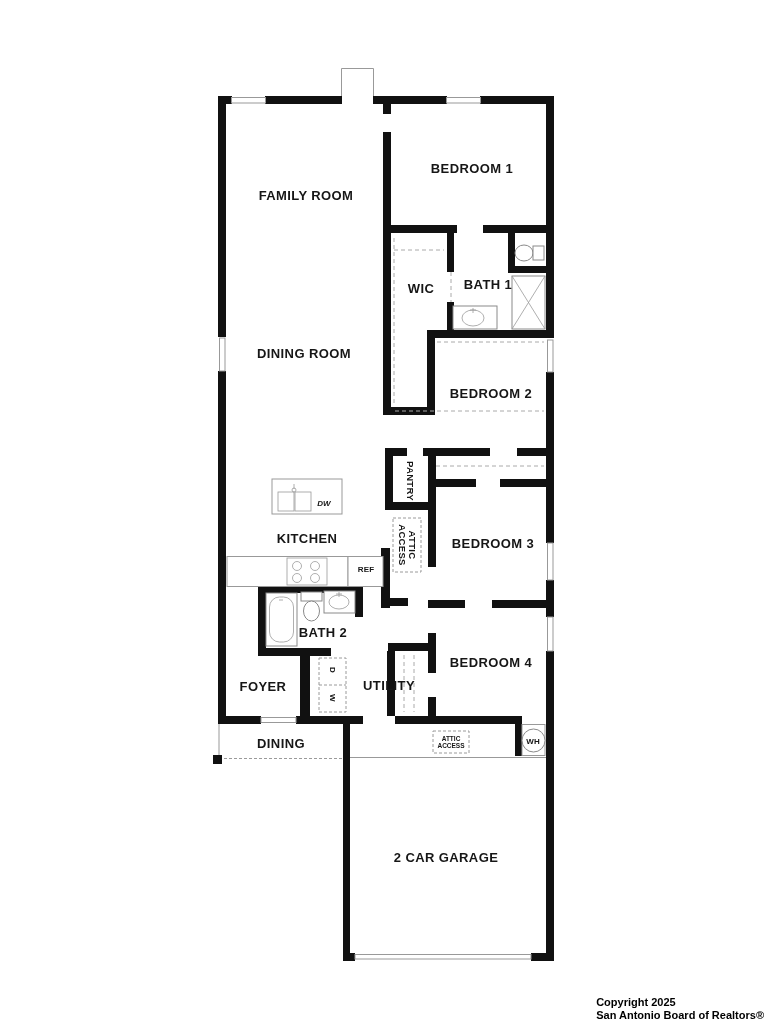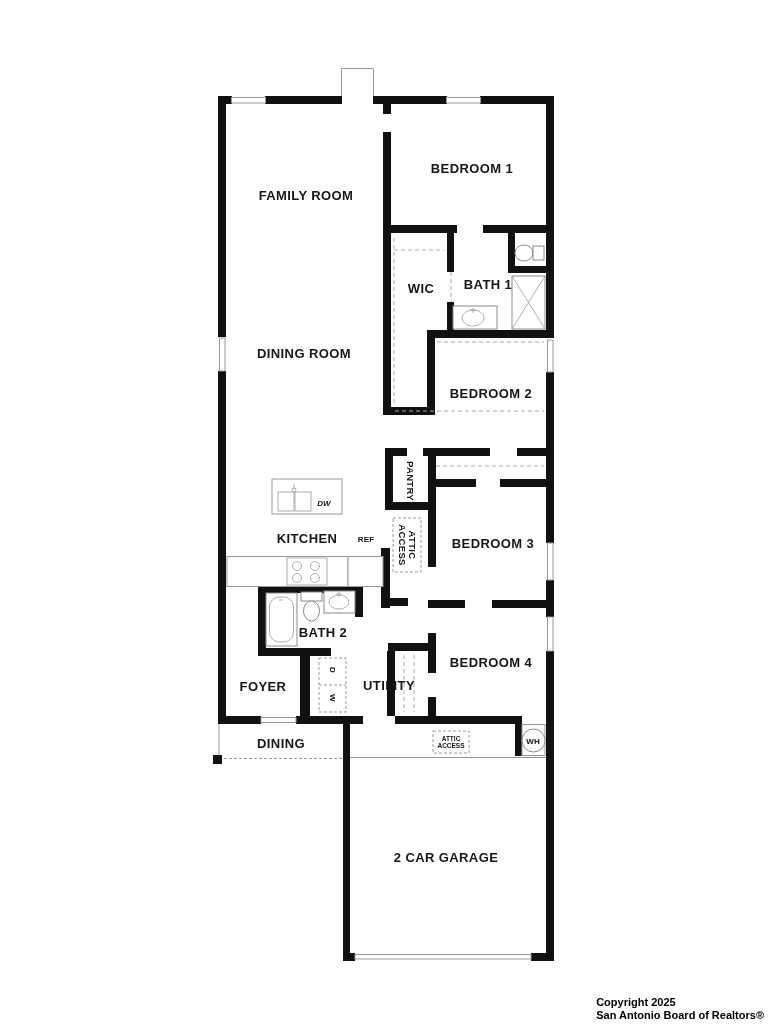--- a/index.html
+++ b/index.html
@@ -201,21 +201,21 @@
     <div>ATTIC</div>
     <div>ACCESS</div>
   </div>
 
   <div class="lbl xs" style="left:451px;top:742px;">
     <div>ATTIC</div>
     <div>ACCESS</div>
   </div>
 
   <div class="lbl sm" style="left:324px;top:503px;font-style:italic;">DW</div>
-  <div class="lbl sm" style="left:366px;top:539px;">REF</div>
+  <div class="lbl sm" style="left:366px;top:569px;">REF</div>
   <div class="lbl sm" style="left:533px;top:741px;">WH</div>
   <div class="lbl sm rot" style="left:332px;top:670px;">D</div>
   <div class="lbl sm rot" style="left:332px;top:698px;">W</div>
 
   <div id="copyright">
     <div>Copyright 2025</div>
     <div>San Antonio Board of Realtors®</div>
   </div>
 
 </div>

